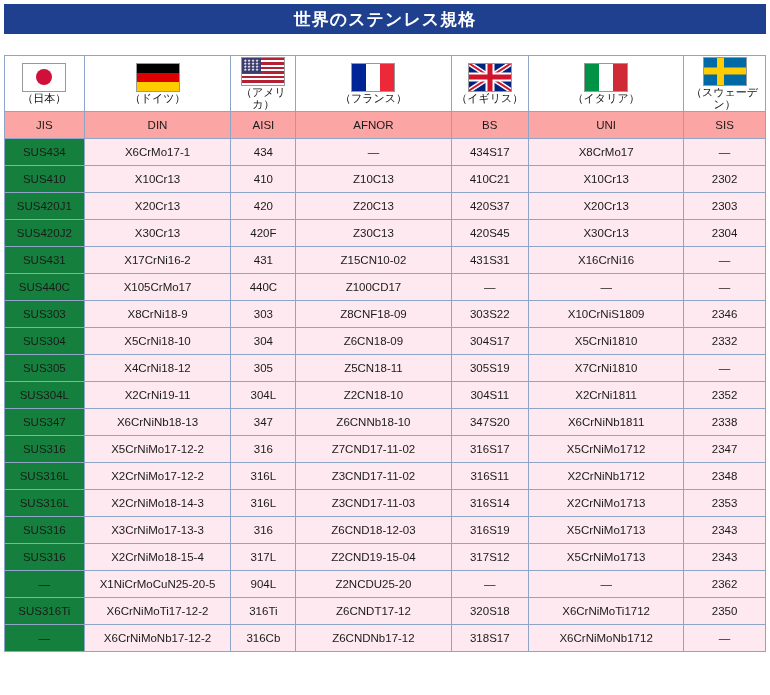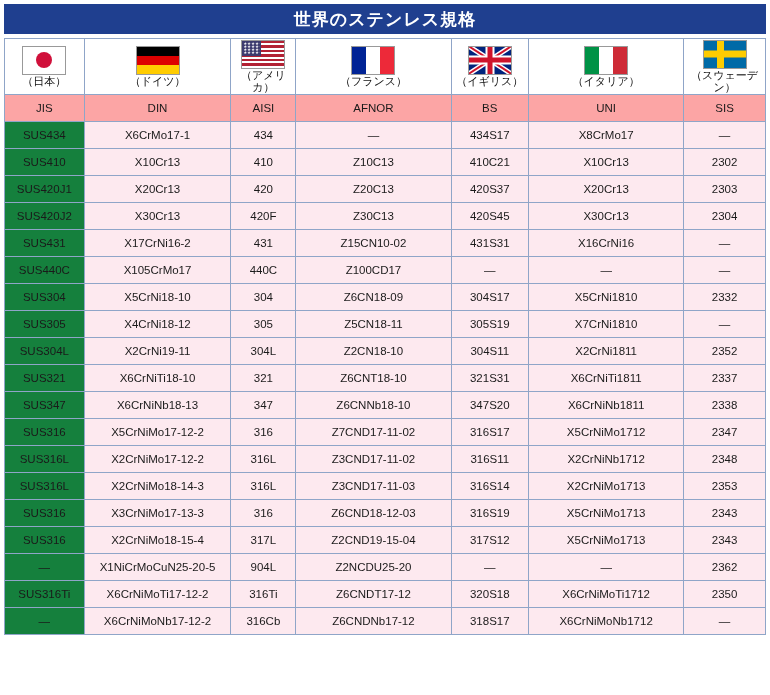--- a/index.html
+++ b/index.html
@@ -30,21 +30,21 @@
     font-size: 17px;
     font-weight: bold;
     letter-spacing: 1px;
     border: 1px solid #1f3f8f;
     box-sizing: border-box;
   }
   table.std {
     border-collapse: collapse;
     table-layout: fixed;
     width: 762px;
-    margin-top: 4px;
+    margin-top: 21px;
     border: 1px solid #8fa5c8;
   }
   table.std td, table.std th {
     border: 1px solid #8fa5c8;
     font-size: 11.5px;
     text-align: center;
     vertical-align: middle;
     padding: 0;
     color: #1a1a1a;
     font-weight: normal;
@@ -299,20 +299,29 @@
       <tr class="std-row">
         <td class="jis">SUS440C</td>
         <td>X105CrMo17</td>
         <td>440C</td>
         <td>Z100CD17</td>
         <td>—</td>
         <td>—</td>
         <td>—</td>
       </tr>
       <tr class="std-row">
+        <td class="jis">SUS303</td>
+        <td>X8CrNi18-9</td>
+        <td>303</td>
+        <td>Z8CNF18-09</td>
+        <td>303S22</td>
+        <td>X10CrNiS1809</td>
+        <td>2346</td>
+      </tr>
+      <tr class="std-row">
         <td class="jis">SUS304</td>
         <td>X5CrNi18-10</td>
         <td>304</td>
         <td>Z6CN18-09</td>
         <td>304S17</td>
         <td>X5CrNi1810</td>
         <td>2332</td>
       </tr>
       <tr class="std-row">
         <td class="jis">SUS305</td>
@@ -326,29 +335,20 @@
       <tr class="std-row">
         <td class="jis">SUS304L</td>
         <td>X2CrNi19-11</td>
         <td>304L</td>
         <td>Z2CN18-10</td>
         <td>304S11</td>
         <td>X2CrNi1811</td>
         <td>2352</td>
       </tr>
       <tr class="std-row">
-        <td class="jis">SUS321</td>
-        <td>X6CrNiTi18-10</td>
-        <td>321</td>
-        <td>Z6CNT18-10</td>
-        <td>321S31</td>
-        <td>X6CrNiTi1811</td>
-        <td>2337</td>
-      </tr>
-      <tr class="std-row">
         <td class="jis">SUS347</td>
         <td>X6CrNiNb18-13</td>
         <td>347</td>
         <td>Z6CNNb18-10</td>
         <td>347S20</td>
         <td>X6CrNiNb1811</td>
         <td>2338</td>
       </tr>
       <tr class="std-row">
         <td class="jis">SUS316</td>

